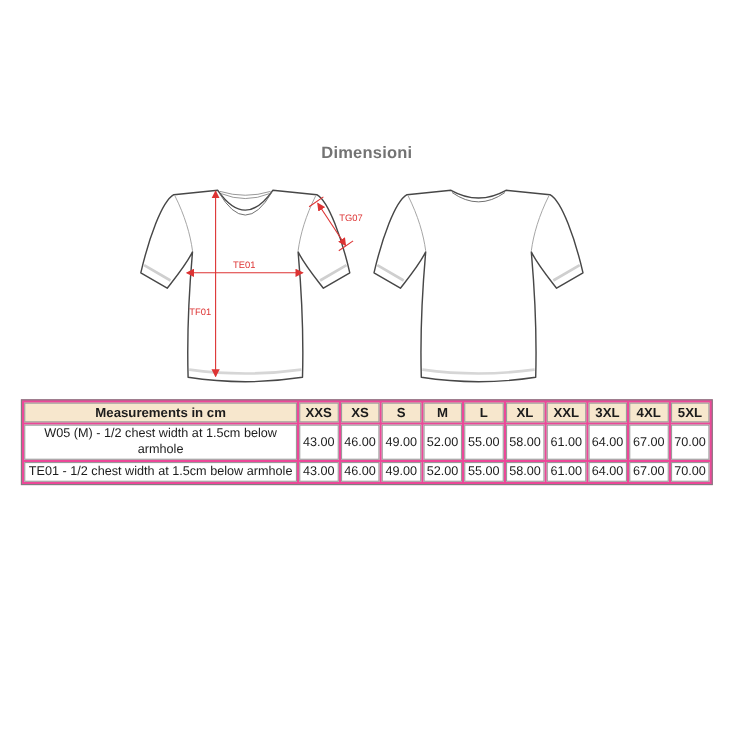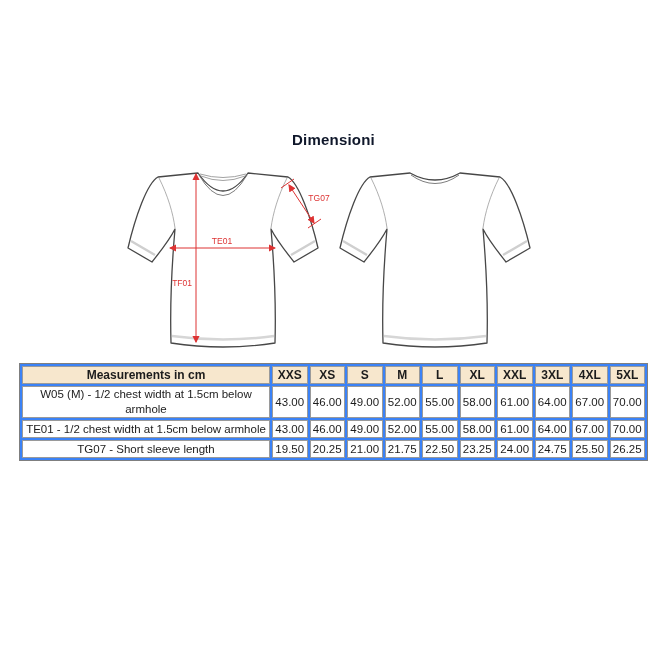--- a/index.html
+++ b/index.html
@@ -1,30 +1,30 @@
 <!DOCTYPE html>
 <html><head>
 <meta charset="utf-8">
 <style>
   html,body{margin:0;padding:0;background:#ffffff;}
   body{font-family:"Liberation Sans",sans-serif;}
   .canvas{position:relative;width:667px;height:667px;background:#ffffff;overflow:hidden;}
 
   .title{
     position:absolute;top:131px;left:0;width:100%;
-    text-align:center;font-size:15px;font-weight:bold;color:#0f172a;margin:0;
+    text-align:center;font-size:15px;font-weight:bold;color:#737373;margin:0;
     letter-spacing:0.2px;
   }
 
   .diagram{position:absolute;left:95px;top:160px;width:470px;height:200px;}
 
   .size-table{
     position:absolute;left:19px;top:363px;width:629px;
     border-collapse:separate;border-spacing:2px;
-    border:1px solid #7f7f7f;background:#3b82f6;table-layout:fixed;
+    border:1px solid #7f7f7f;background:#ec4899;table-layout:fixed;
   }
   .size-table th,.size-table td{
     border:1px solid #9a9a9a;
     text-align:center;vertical-align:middle;
     font-size:11.5px;color:#1c1c1c;
     padding:0 2px;height:16px;line-height:15px;
     background:#ffffff;overflow:hidden;white-space:nowrap;
   }
   .size-table th{
     background:#f7e7cd;font-weight:bold;font-size:12px;
@@ -134,29 +134,16 @@
           <td>46.00</td>
           <td>49.00</td>
           <td>52.00</td>
           <td>55.00</td>
           <td>58.00</td>
           <td>61.00</td>
           <td>64.00</td>
           <td>67.00</td>
           <td>70.00</td>
         </tr>
-        <tr>
-          <td class="label-col">TG07 - Short sleeve length</td>
-          <td>19.50</td>
-          <td>20.25</td>
-          <td>21.00</td>
-          <td>21.75</td>
-          <td>22.50</td>
-          <td>23.25</td>
-          <td>24.00</td>
-          <td>24.75</td>
-          <td>25.50</td>
-          <td>26.25</td>
-        </tr>
       </tbody>
   </table>
 
 </div>
 
 </body></html>

